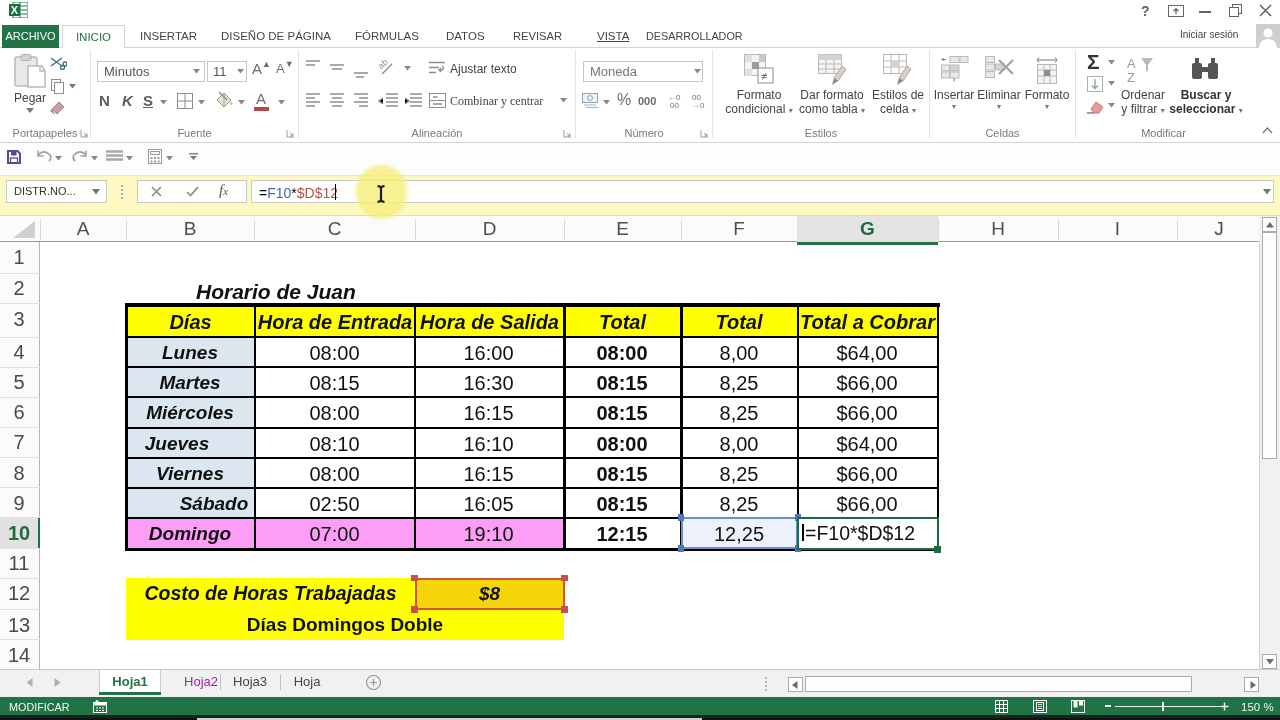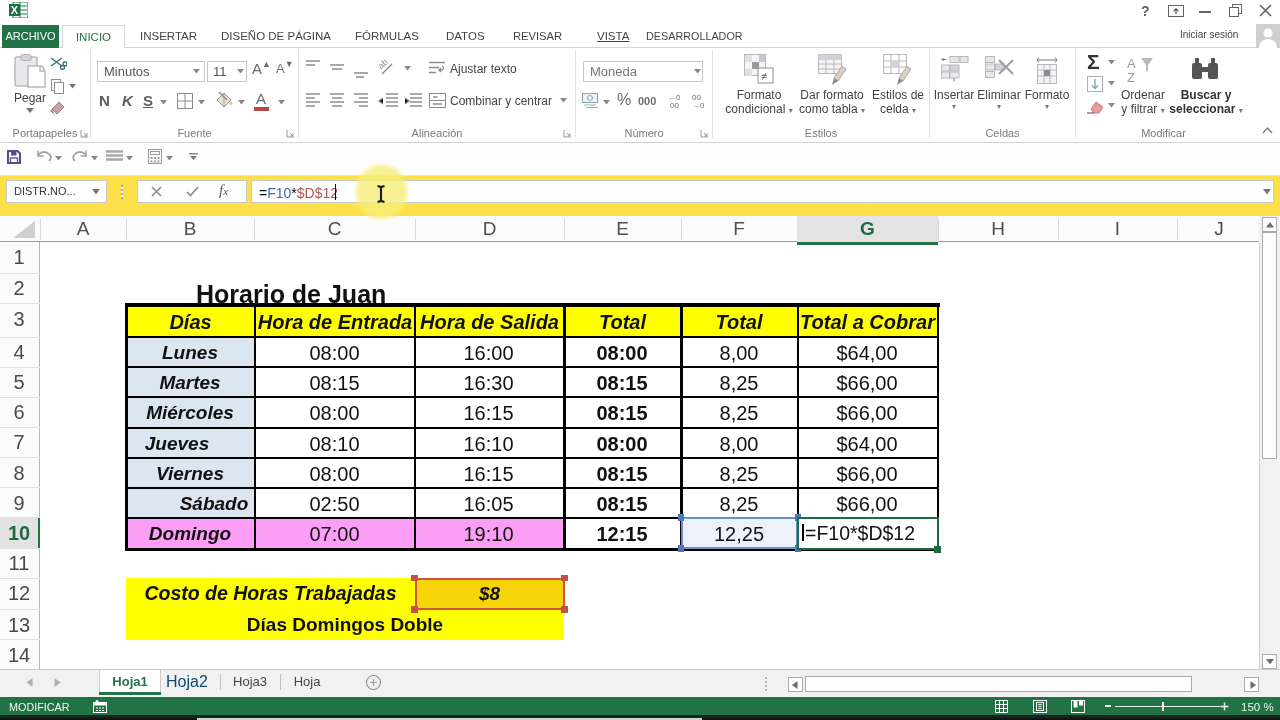--- a/index.html
+++ b/index.html
@@ -191,21 +191,21 @@
       <path d="M0 1.5 H16 M0 6.5 H10 M0 11.5 H7"></path>
         <path d="M13 5 Q16 7 13 9 L10.5 9 M12 7 L10 9 L12 11"></path>
     </g>
   </svg>
   <div class="abs" style="left:450px;top:14px;font-size:12px;color:#444;">Ajustar texto</div>
   <svg class="abs" style="left:429px;top:45px;" width="17" height="15" viewBox="0 0 17 15">
     <rect x="0.5" y="0.5" width="16" height="14" fill="none" stroke="#8d8d8d"></rect>
     <path d="M0 7.5 H17" stroke="#8d8d8d"></path>
     <path d="M4 4 L8.5 4 M4 11 L13 11" stroke="#8d8d8d" stroke-width="1.5"></path>
   </svg>
-  <div class="abs" style="left:450px;top:46px;font-size:12px;color:#444;">Combinar y centrar</div>
+  <div class="abs" style="left:450px;top:46px;font-size:12px;color:#444;font-family:Liberation Serif, serif;">Combinar y centrar</div>
   <svg class="abs" style="left:560px;top:50px;" width="7" height="5" viewBox="0 0 7 5">
       <path d="M0 0 L7 0 L3.5 4.5 Z" fill="#888"></path>
     </svg>
 
   
   <div class="abs" style="left:583px;top:13px;width:120px;height:21px;background:#fff;border:1px solid #c6c6c6;font-size:13px;color:#777;line-height:19px;padding-left:6px;">Moneda</div>
   <svg class="abs" style="left:694px;top:21px;" width="7" height="5" viewBox="0 0 7 5">
       <path d="M0 0 L7 0 L3.5 4.5 Z" fill="#888"></path>
     </svg>
   <svg class="abs" style="left:582px;top:44px;" width="18" height="16" viewBox="0 0 18 16">
@@ -376,21 +376,21 @@
   </svg>
   <svg class="abs" style="left:166px;top:13px;" width="7" height="5" viewBox="0 0 7 5">
       <path d="M0 0 L7 0 L3.5 4.5 Z" fill="#888"></path>
     </svg>
   <svg class="abs" style="left:189px;top:10px;" width="9" height="8" viewBox="0 0 9 8">
     <path d="M0 0.8 H9" stroke="#777" stroke-width="1.3"></path>
     <path d="M1 3 L8 3 L4.5 7 Z" fill="#777"></path>
   </svg>
 </div>
 
-<div id="fbar" class="abs" style="left:0;top:176px;width:1280px;height:39px;background:#fde047;">
+<div id="fbar" class="abs" style="left:0;top:176px;width:1280px;height:39px;background:#fef9c3;">
   <div class="abs" style="left:6px;top:4px;width:101px;height:23px;background:#fff;border:1px solid #c9c9c9;font-size:11px;color:#333;line-height:21px;padding-left:7px;">DISTR.NO...</div>
   <svg class="abs" style="left:92px;top:13px;" width="8" height="6" viewBox="0 0 8 6">
       <path d="M0 0 L8 0 L4 5.5 Z" fill="#767676"></path>
     </svg>
   <div class="abs" style="left:121px;top:9px;width:2px;height:14px;background:repeating-linear-gradient(#aaa 0 2px, #fff 2px 4px);"></div>
   <div class="abs" style="left:137px;top:4px;width:110px;height:23px;background:#fff;border:1px solid #c9c9c9;"></div>
   <svg class="abs" style="left:151px;top:10px;" width="11" height="11" viewBox="0 0 11 11">
       <path d="M1 1 L10 10 M10 1 L1 10" stroke="#8a8a8a" stroke-width="1.6"></path>
     </svg>
   <svg class="abs" style="left:186px;top:10px;" width="13" height="11" viewBox="0 0 13 11">
@@ -464,21 +464,21 @@
 <div class="abs" style="left:0;top:547.5px;width:40px;height:1px;background:#e0e0e0;"></div>
 <div class="abs" style="left:0;top:548px;width:38px;height:30.0px;font-size:20px;color:#4a4a4a;text-align:center;line-height:30.0px;">11</div>
 <div class="abs" style="left:0;top:577.5px;width:40px;height:1px;background:#e0e0e0;"></div>
 <div class="abs" style="left:0;top:578px;width:38px;height:31.5px;font-size:20px;color:#4a4a4a;text-align:center;line-height:31.5px;">12</div>
 <div class="abs" style="left:0;top:609.0px;width:40px;height:1px;background:#e0e0e0;"></div>
 <div class="abs" style="left:0;top:609.5px;width:38px;height:30.0px;font-size:20px;color:#4a4a4a;text-align:center;line-height:30.0px;">13</div>
 <div class="abs" style="left:0;top:639.0px;width:40px;height:1px;background:#e0e0e0;"></div>
 <div class="abs" style="left:0;top:639.5px;width:38px;height:30.0px;font-size:20px;color:#4a4a4a;text-align:center;line-height:30.0px;">14</div>
 <div class="abs" style="left:0;top:669px;width:40px;height:1px;background:#e0e0e0;"></div>
 
-<div class="abs" style="left:196px;top:280px;font-size:25px;font-weight:bold;color:#111;">Horario de Juan</div>
+<div class="abs" style="left:196px;top:280px;font-size:21px;font-weight:bold;font-style:italic;color:#111;">Horario de Juan</div>
 <div class="abs" style="left:126px;top:306.5px;width:812px;height:29.5px;background:#ffff00;"></div>
 <div class="abs" style="left:126px;top:338px;width:128px;height:179px;background:#dce6f1;"></div>
 <div class="abs" style="left:126px;top:518.8px;width:438px;height:29.2px;background:#fc9ef5;"></div>
 <div class="abs" style="left:124.5px;top:302.5px;width:815px;height:4px;background:#000;"></div>
 <div class="abs" style="left:126px;top:336px;width:812px;height:2.4px;background:#000;"></div>
 <div class="abs" style="left:126px;top:366.3px;width:812px;height:2px;background:#000;"></div>
 <div class="abs" style="left:126px;top:396.4px;width:812px;height:2px;background:#000;"></div>
 <div class="abs" style="left:126px;top:426.5px;width:812px;height:2px;background:#000;"></div>
 <div class="abs" style="left:126px;top:456.6px;width:812px;height:2px;background:#000;"></div>
 <div class="abs" style="left:126px;top:486.7px;width:812px;height:2px;background:#000;"></div>
@@ -572,21 +572,21 @@
 
 <div id="tabbar" class="abs" style="left:0;top:669px;width:1280px;height:28px;background:#f1f1f1;border-top:1px solid #cacaca;">
   <svg class="abs" style="left:26px;top:8px;" width="7" height="9" viewBox="0 0 7 9">
       <path d="M6.5 0 L0.5 4.5 L6.5 9 Z" fill="#b0b0b0"></path>
     </svg>
   <svg class="abs" style="left:54px;top:8px;" width="7" height="9" viewBox="0 0 7 9">
       <path d="M0.5 0 L6.5 4.5 L0.5 9 Z" fill="#b0b0b0"></path>
     </svg>
   <div class="abs" style="left:99px;top:0px;width:62px;height:24px;background:#fff;border-left:1px solid #cacaca;border-right:1px solid #cacaca;color:#217346;font-weight:bold;font-size:13px;text-align:center;line-height:24px;">Hoja1</div>
   <div class="abs" style="left:99px;top:22px;width:62px;height:3px;background:#217346;"></div>
-  <div class="abs" style="left:166px;top:0px;width:52px;height:24px;color:#0c4a6e;font-size:16px;text-align:left;line-height:24px;">Hoja2</div>
+  <div class="abs" style="left:166px;top:0px;width:52px;height:24px;color:#a21caf;font-size:13px;text-align:right;line-height:24px;">Hoja2</div>
   <div class="abs" style="left:220px;top:4px;width:1px;height:16px;background:#c0c0c0;"></div>
   <div class="abs" style="left:224px;top:0px;width:52px;height:24px;color:#444;font-size:13px;text-align:center;line-height:24px;">Hoja3</div>
   <div class="abs" style="left:280px;top:4px;width:1px;height:16px;background:#c0c0c0;"></div>
   <div class="abs" style="left:284px;top:0px;width:46px;height:24px;color:#444;font-size:13px;text-align:center;line-height:24px;">Hoja</div>
   <svg class="abs" style="left:366px;top:5px;" width="15" height="15" viewBox="0 0 15 15">
     <circle cx="7.5" cy="7.5" r="7" fill="none" stroke="#9a9a9a" stroke-width="1.2"></circle>
     <path d="M7.5 4 L7.5 11 M4 7.5 L11 7.5" stroke="#9a9a9a" stroke-width="1.2"></path>
   </svg>
 
   <div class="abs" style="left:765px;top:7px;width:2px;height:14px;background:repeating-linear-gradient(#b5b5b5 0 2px, #f1f1f1 2px 4px);"></div>

